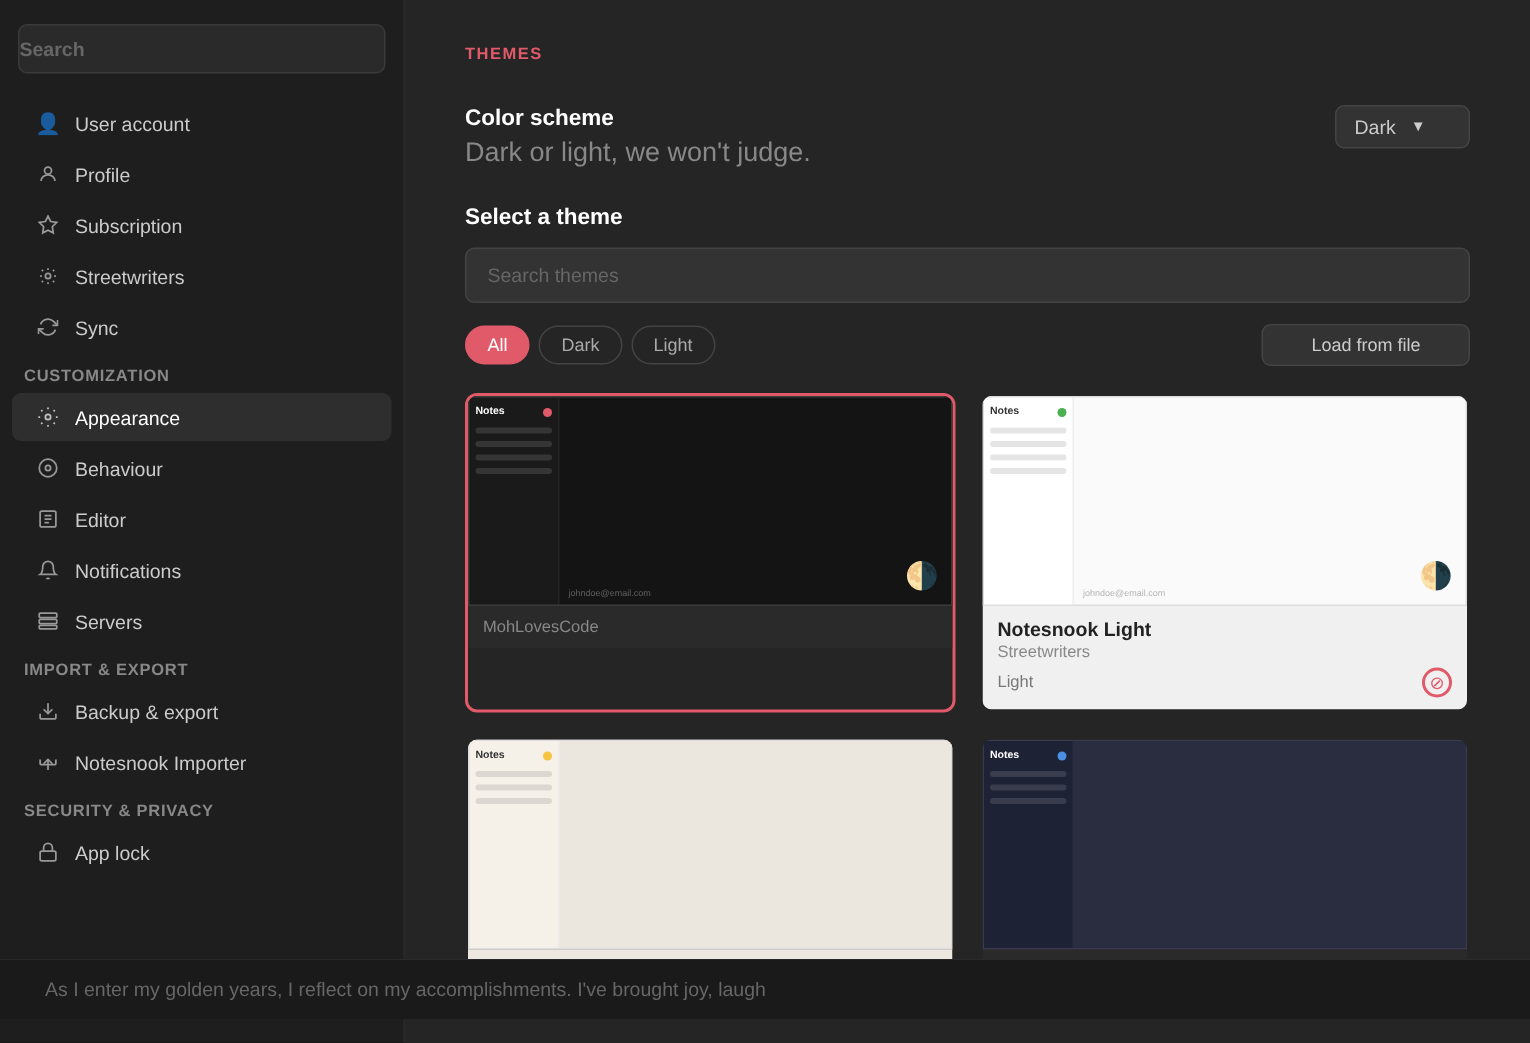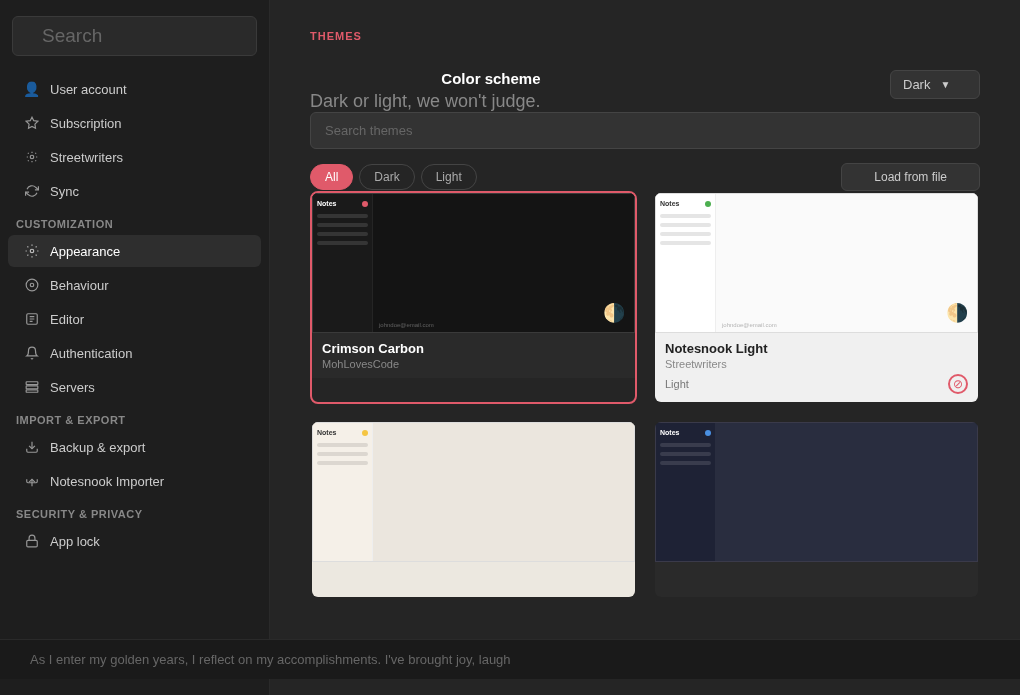--- a/index.html
+++ b/index.html
@@ -35,24 +35,25 @@
 
     .search-box {
       margin: 0 12px 16px 12px;
     }
 
     .search-input {
       width: 100%;
       background: #2a2a2a;
       border: 1px solid #3a3a3a;
       border-radius: 6px;
-      padding: 8px 29px;
+      padding: 8px 0;
       color: #ccc;
-      font-size: 19px;
+      font-size: 13px;
       outline: none;
+      font-weight: bold;
     }
 
     .search-input::placeholder { color: #666; }
 
     .sidebar-section-label {
       font-size: 11px;
       font-weight: 600;
       color: #888;
       text-transform: uppercase;
       letter-spacing: 0.5px;
@@ -104,21 +105,21 @@
       letter-spacing: 1px;
       color: #e05a6a;
       text-transform: uppercase;
       margin-bottom: 28px;
     }
 
     .color-scheme-row {
       display: flex;
       align-items: flex-start;
       justify-content: space-between;
-      text-align: right;
+      margin-bottom: 24px;
     }
 
     .color-scheme-text h3 {
       font-size: 15px;
       font-weight: 600;
       color: #fff;
       margin-bottom: 4px;
     }
 
     .color-scheme-text p {
@@ -158,20 +159,21 @@
       outline: none;
       margin-bottom: 14px;
     }
 
     .search-themes-input::placeholder { color: #666; }
 
     .filter-row {
       display: flex;
       align-items: center;
       justify-content: space-between;
+      margin-bottom: 18px;
     }
 
     .filter-buttons {
       display: flex;
       gap: 6px;
     }
 
     .filter-btn {
       padding: 5px 14px;
       border-radius: 20px;
@@ -409,20 +411,29 @@
 
   <aside class="sidebar">
     <div class="search-box">
       <input class="search-input" type="text" placeholder="Search" style="">
     </div>
 
     <div class="sidebar-item">
       <span class="icon">👤</span>
       <span>User account</span>
     </div>
+    <div class="sidebar-item">
+      <span class="icon">
+        <svg width="14" height="14" viewBox="0 0 24 24" fill="none" stroke="currentColor" stroke-width="2">
+            <circle cx="12" cy="8" r="4"></circle>
+            <path d="M4 20c0-4 3.6-7 8-7s8 3 8 7"></path>
+          </svg>
+      </span>
+      <span>Profile</span>
+    </div>
 
     <div class="sidebar-item">
       <span class="icon">
         <svg width="14" height="14" viewBox="0 0 24 24" fill="none" stroke="currentColor" stroke-width="2">
             <path d="M12 2l3 6 7 1-5 5 1 7-6-3-6 3 1-7-5-5 7-1z"></path>
           </svg>
       </span>
       <span>Subscription</span>
     </div>
     <div class="sidebar-item">
@@ -475,21 +486,21 @@
       </span>
       <span>Editor</span>
     </div>
     <div class="sidebar-item">
       <span class="icon">
         <svg width="14" height="14" viewBox="0 0 24 24" fill="none" stroke="currentColor" stroke-width="2">
             <path d="M18 8A6 6 0 006 8c0 7-3 9-3 9h18s-3-2-3-9"></path>
             <path d="M13.73 21a2 2 0 01-3.46 0"></path>
           </svg>
       </span>
-      <span>Authentication</span>
+      <span>Notifications</span>
     </div>
     <div class="sidebar-item">
       <span class="icon">
         <svg width="14" height="14" viewBox="0 0 24 24" fill="none" stroke="currentColor" stroke-width="2">
             <rect x="2" y="3" width="20" height="5" rx="1"></rect>
             <rect x="2" y="10" width="20" height="5" rx="1"></rect>
             <rect x="2" y="17" width="20" height="4" rx="1"></rect>
           </svg>
       </span>
       <span>Servers</span>
@@ -538,20 +549,21 @@
         <h3>Color scheme</h3>
         <p>Dark or light, we won't judge.</p>
       </div>
       <div class="color-scheme-dropdown">
         <span>Dark</span>
         <span style="font-size:10px;margin-left:4px;">▼</span>
       </div>
     </div>
 
     
+    <div class="select-theme-label">Select a theme</div>
 
     <input class="search-themes-input" type="text" placeholder="Search themes" style="">
 
     
     <div class="filter-row">
       <div class="filter-buttons">
         <button class="filter-btn active">All</button>
         <button class="filter-btn">Dark</button>
         <button class="filter-btn">Light</button>
       </div>
@@ -574,21 +586,20 @@
               <div class="preview-line"></div>
               <div class="preview-line"></div>
             </div>
             <div class="preview-content">
               <div class="preview-toggle-icon" style="color:#fff;font-size:18px;">🌗</div>
               <div class="preview-email">johndoe@email.com</div>
             </div>
           </div>
         </div>
         <div class="theme-info">
-          <div class="theme-name">Crimson Carbon</div>
           <div class="theme-author">MohLovesCode</div>
         </div>
       </div>
 
       <div class="theme-card">
         <div class="theme-preview preview-light">
           <div class="preview-inner">
             <div class="preview-sidebar light-side">
               <div class="preview-sidebar-header">
                 <span class="preview-sidebar-title light">Notes</span>

